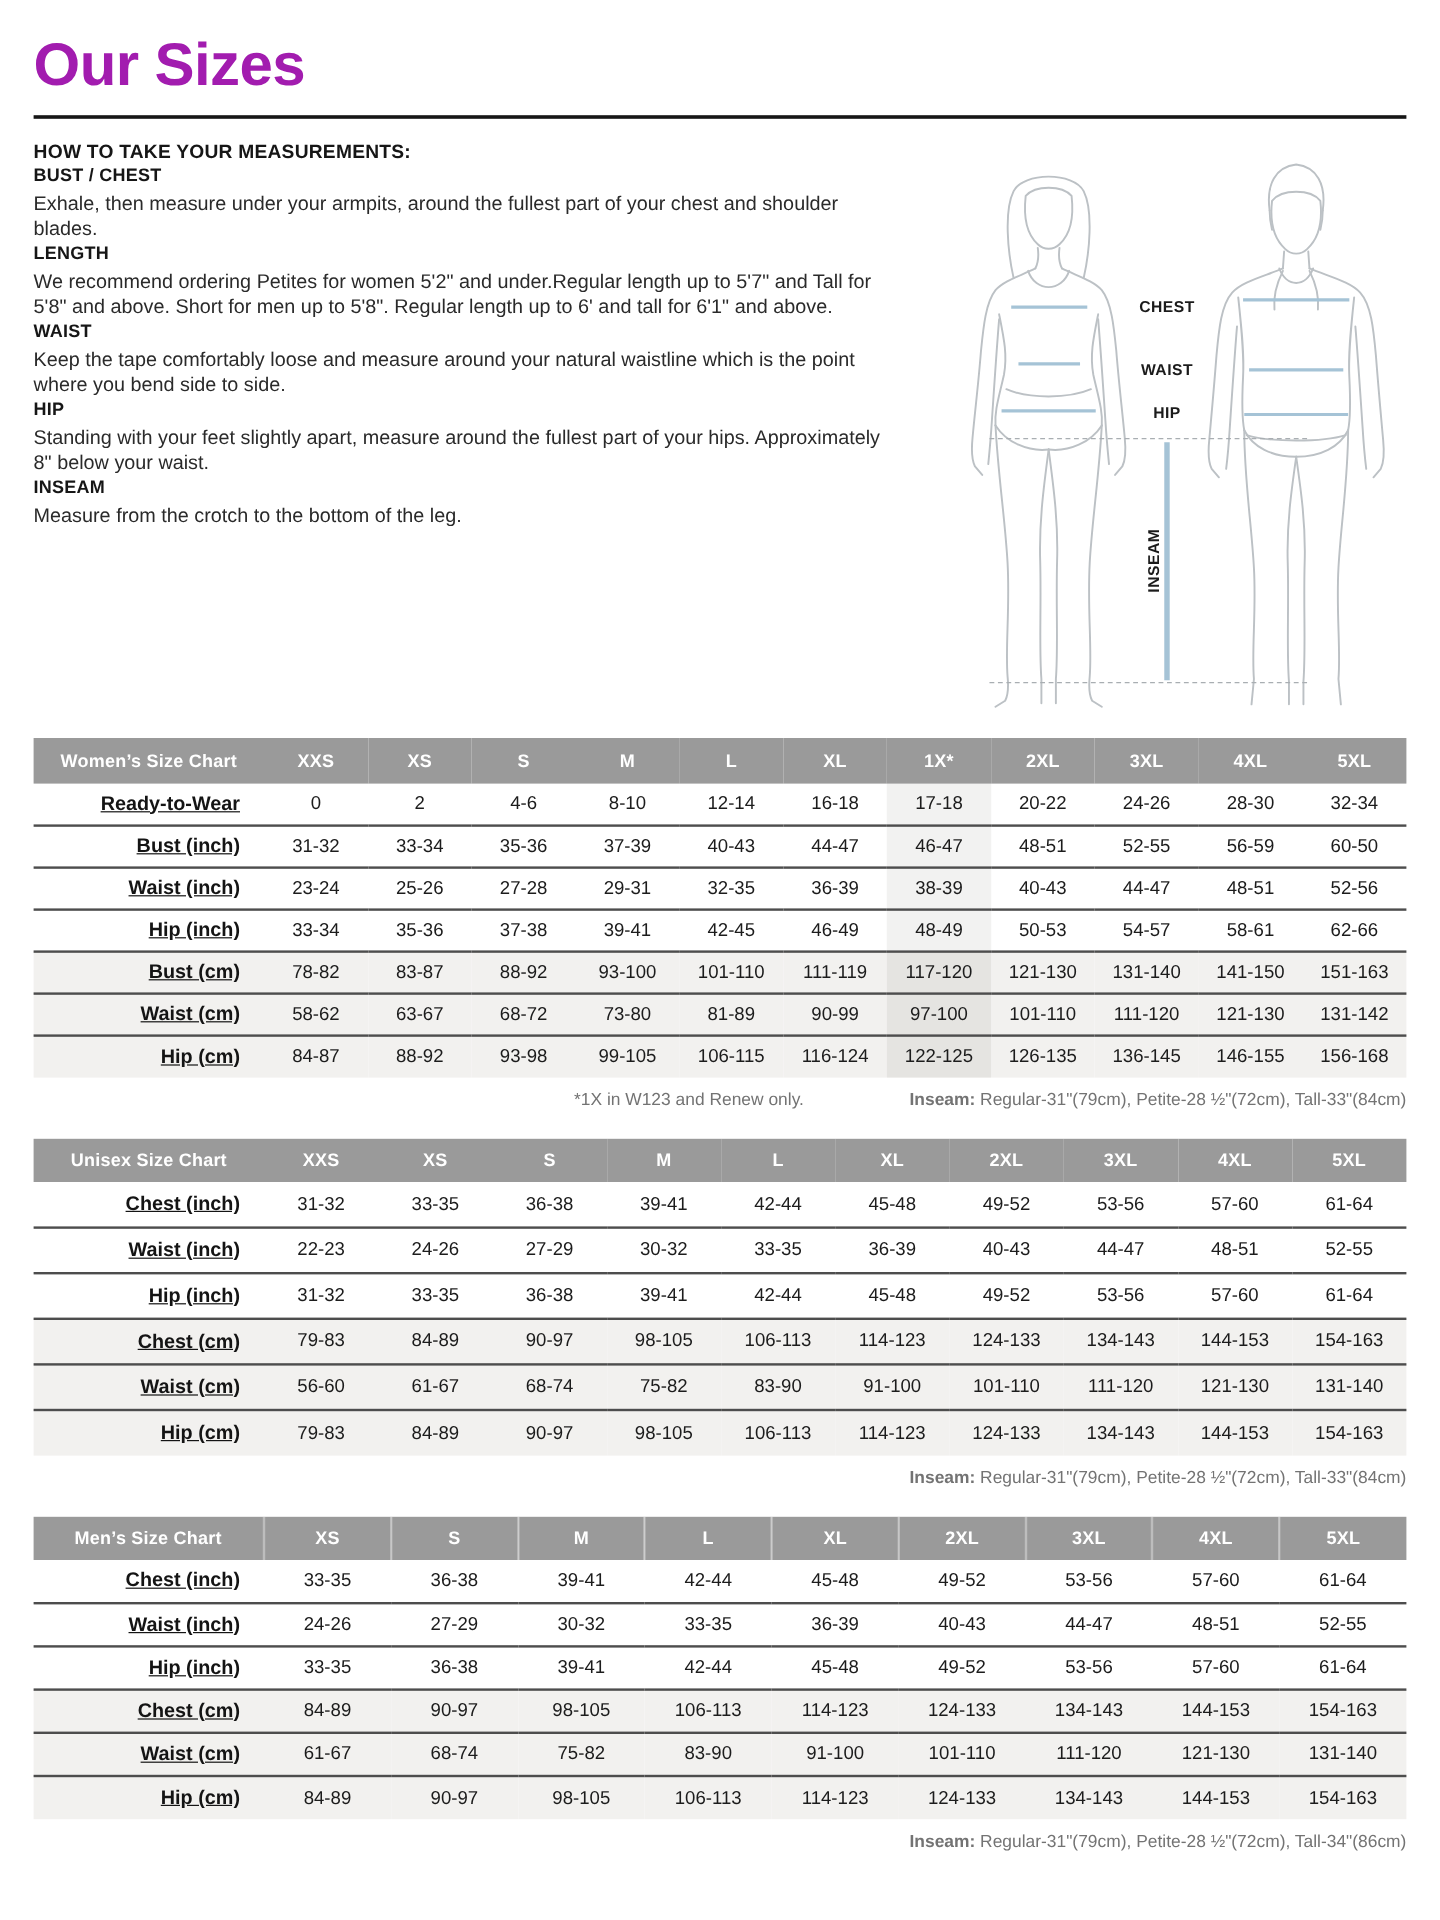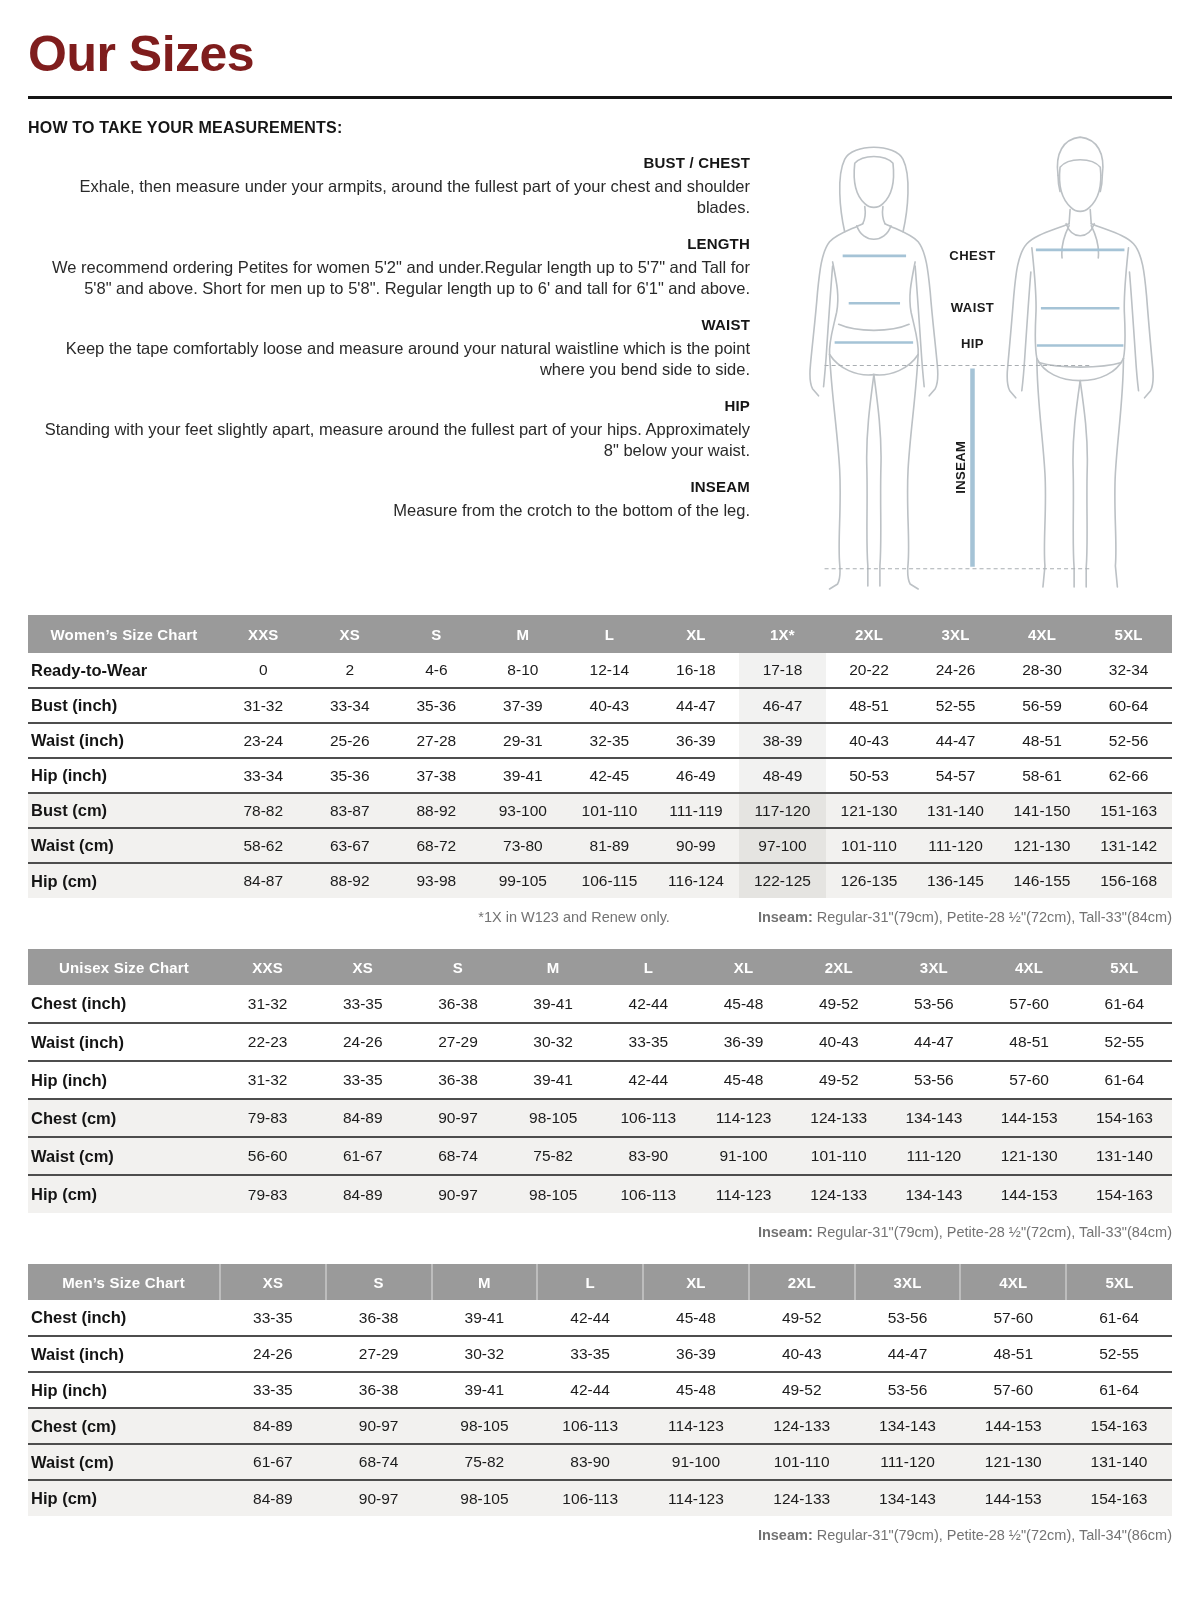--- a/index.html
+++ b/index.html
@@ -5,50 +5,50 @@
   * { margin:0; padding:0; box-sizing:border-box; }
   html,body { background:#ffffff; }
   body {
     width:1200px; height:1600px;
     font-family:"Liberation Sans","DejaVu Sans",sans-serif;
     color:#1d1d1d;
   }
   .page { width:1200px; height:1600px; padding:26px 28px 0 28px; overflow:hidden; }
 
   .page-title {
-    font-size:50px; font-weight:700; letter-spacing:-0.5px; color:#7f1d1d;
+    font-size:50px; font-weight:700; letter-spacing:-0.5px; color:#a21caf;
     line-height:56px;
   }
   .title-divider { border:none; border-top:3px solid #161616; margin-top:14px; }
 
   .flex-row { display:flex; justify-content:space-between; margin-top:20px; }
   .instructions { width:722px; }
   .instructions-heading { font-size:16px; font-weight:700; letter-spacing:0.2px; color:#161616; }
-  .m-section { margin-top:17px;text-align:right; }
+  .m-section { margin-top:1px; }
   .m-label { font-size:15px; font-weight:700; letter-spacing:0.2px; color:#161616; }
   .m-text { font-size:16.5px; line-height:21px; color:#2a2a2a; margin-top:5px; }
 
   .diagram { width:395px; margin-top:-6px; }
   .diagram svg { display:block; }
   .sil { fill:none; stroke:#bcc1c5; stroke-width:1.6; stroke-linecap:round; stroke-linejoin:round; }
   .blue-line { stroke:#a5c3d6; stroke-width:2.6; }
   .inseam-line { stroke:#a5c3d6; stroke-width:4.5; }
   .dash-line { stroke:#a9aeb2; stroke-width:1; stroke-dasharray:4 3; }
   .diag-label { font-size:13px; font-weight:700; letter-spacing:0.4px; fill:#1b1b1b; }
 
   .table-section { margin-top:24px; }
   .size-table { width:100%; border-collapse:collapse; table-layout:fixed; }
   .size-table th {
     background:#9a9a9a; color:#ffffff; font-weight:700; font-size:15px;
     text-align:center; letter-spacing:0.2px;
   }
   .size-table th:first-child, .size-table td:first-child { width:192px; }
   .size-table td { text-align:center; font-size:15.5px; color:#1c1c1c; padding:0 3px; }
   .size-table td.row-label {
-    font-weight:700; font-size:16.5px; text-align:left; padding-right:20px; color:#141414;
+    font-weight:700; font-size:16.5px; text-align:right; padding-right:20px; color:#141414;text-decoration:underline;
   }
   .size-table tbody tr + tr { border-top:2px solid #4d4d4d; }
   .size-table tr.shaded { background:#f2f1ef; }
   .size-table td.hl { background:rgba(40,35,25,0.06); }
 
   .tbl-women thead th { height:38px; }
   .tbl-women tbody td { height:35px; }
   .tbl-unisex thead th { height:36px; }
   .tbl-unisex tbody td { height:38px; }
   .tbl-men thead th { height:36px; }
@@ -206,21 +206,21 @@
               <td>31-32</td>
               <td>33-34</td>
               <td>35-36</td>
               <td>37-39</td>
               <td>40-43</td>
               <td>44-47</td>
               <td class="hl">46-47</td>
               <td>48-51</td>
               <td>52-55</td>
               <td>56-59</td>
-              <td>60-64</td>
+              <td>60-50</td>
             </tr>
             <tr>
               <td class="row-label">Waist (inch)</td>
               <td>23-24</td>
               <td>25-26</td>
               <td>27-28</td>
               <td>29-31</td>
               <td>32-35</td>
               <td>36-39</td>
               <td class="hl">38-39</td>

